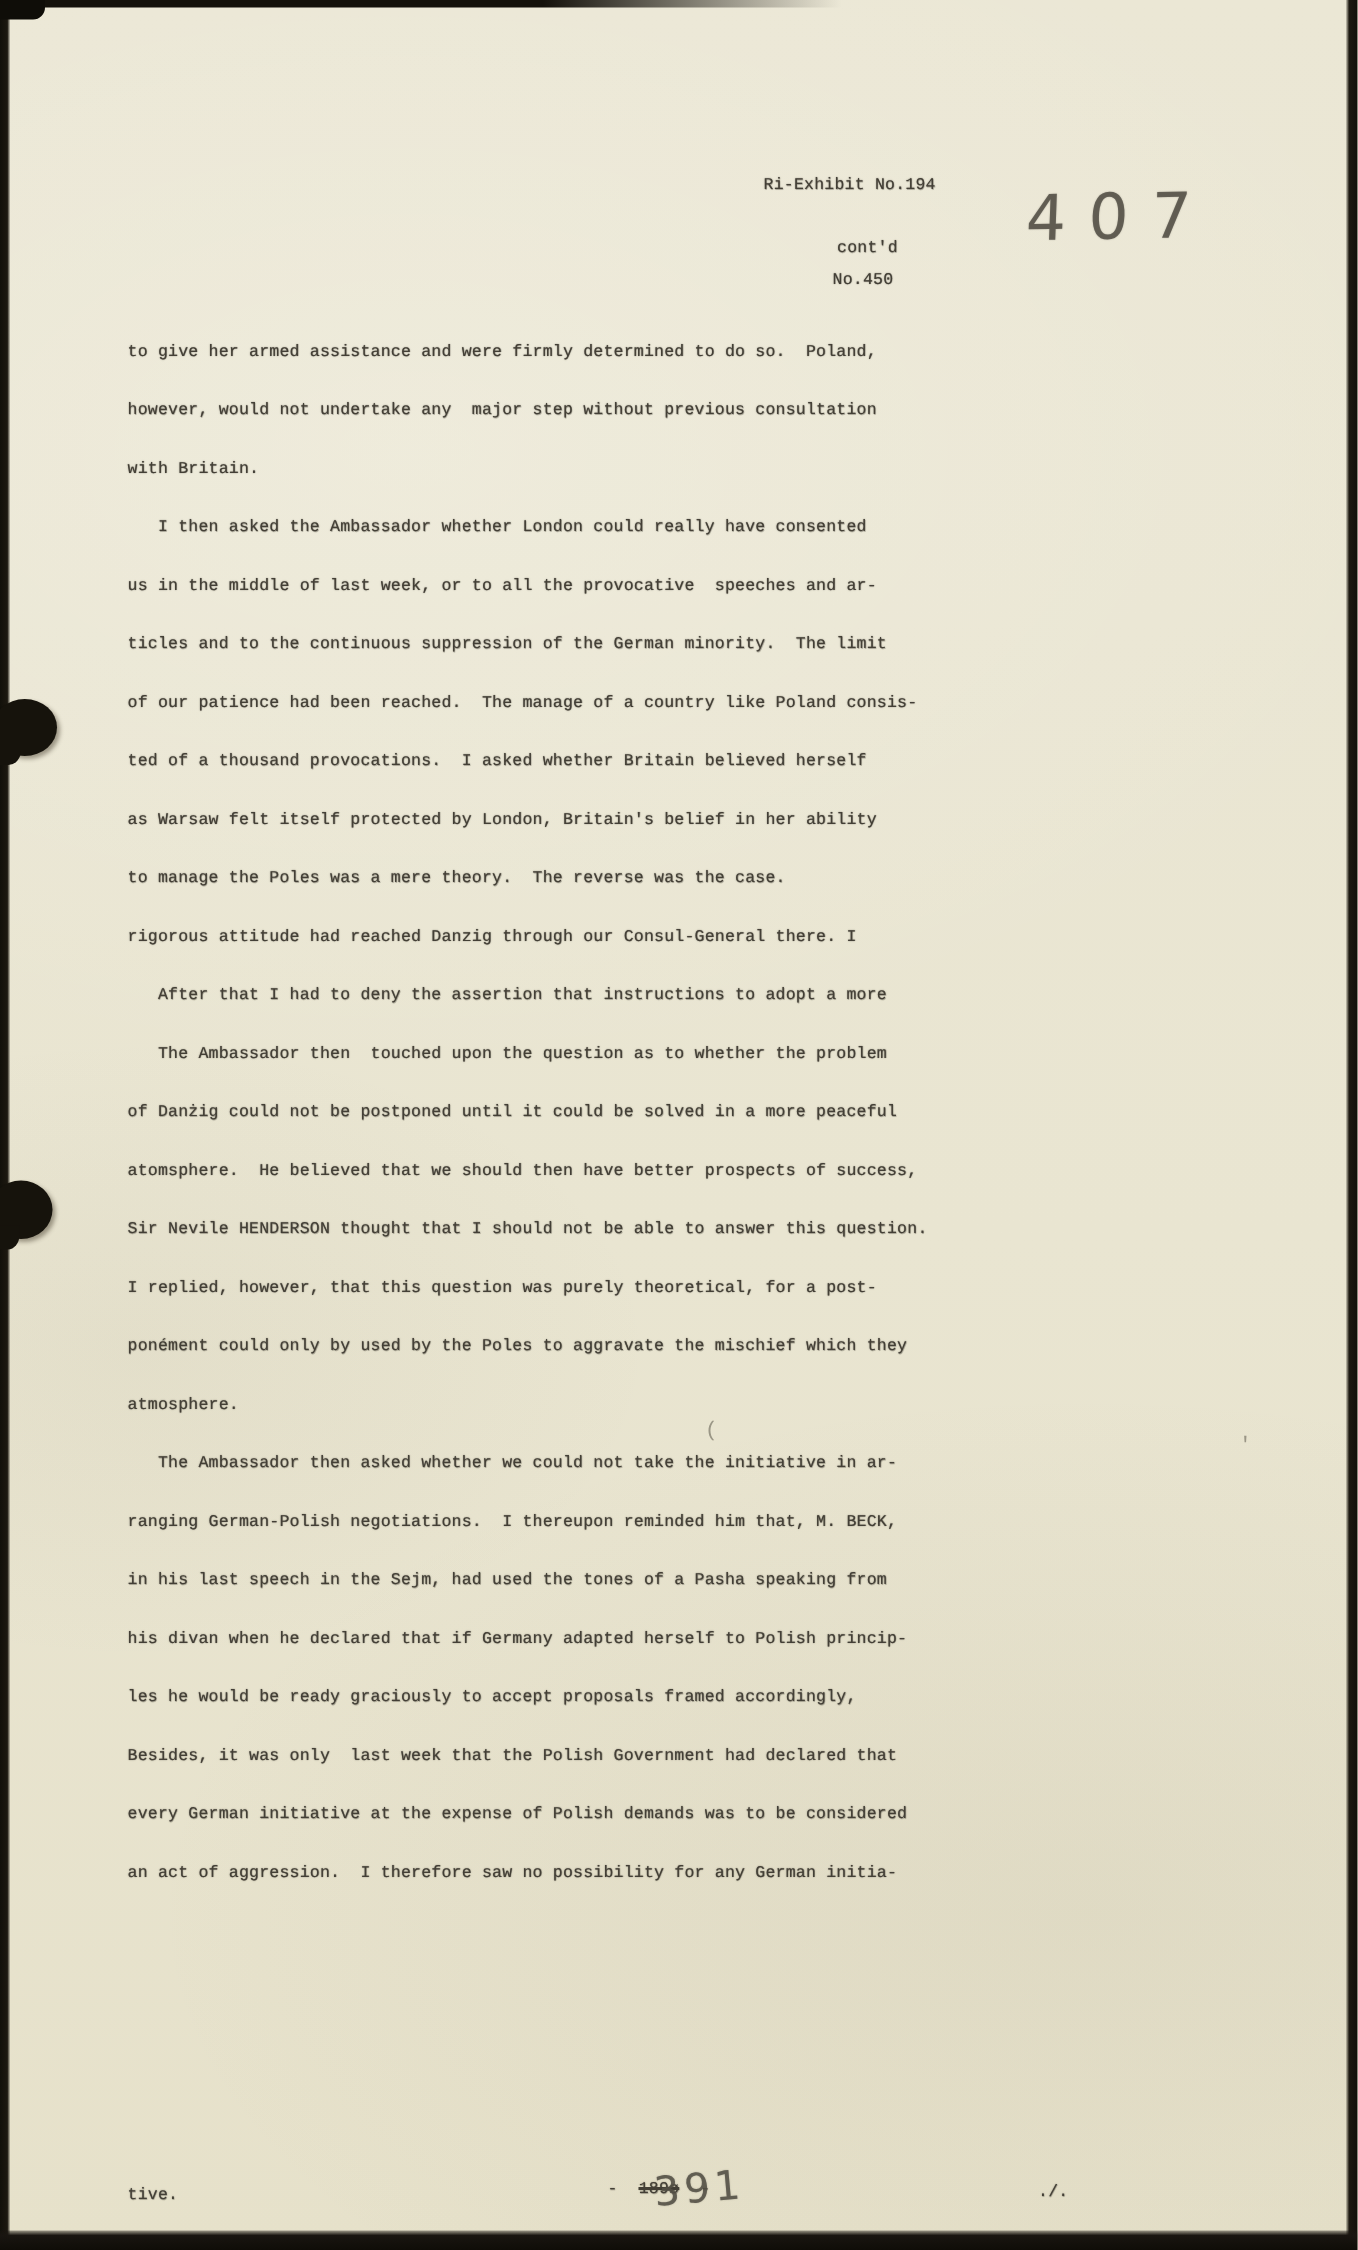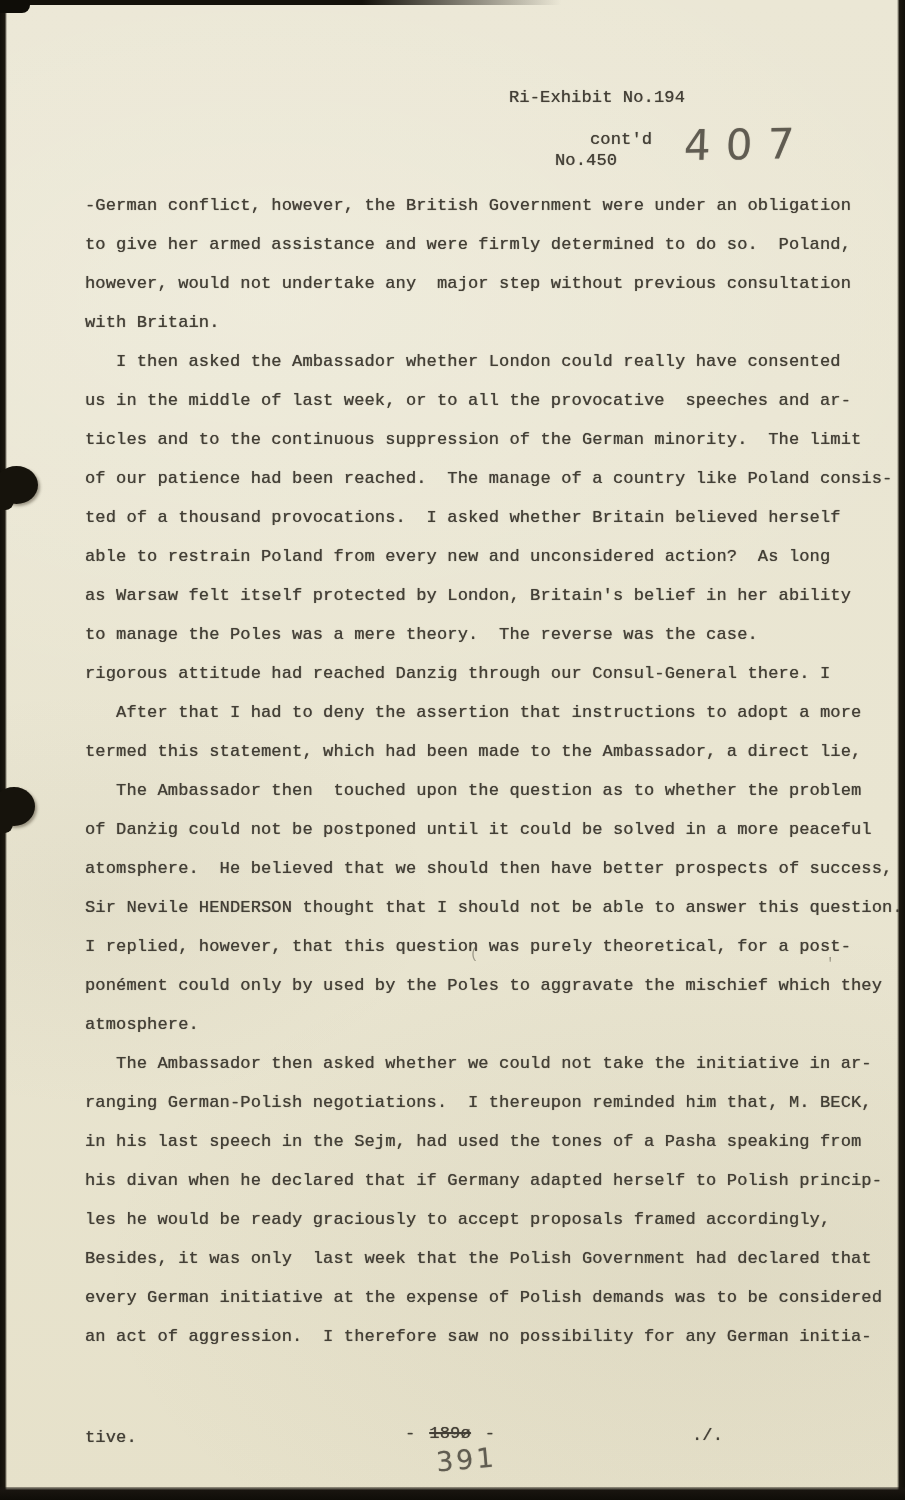--- a/index.html
+++ b/index.html
@@ -31,26 +31,27 @@
   
   .punch{position:absolute;background:#16130c;border-radius:50%;box-shadow:2px 2px 3px rgba(60,52,36,0.45);}
   .punch-1{left:-5px;top:466px;width:43px;height:38px;}
   .punch-2{left:-7px;top:787px;width:42px;height:39px;}
   .punch-tail{position:absolute;background:#16130c;}
   .tail-1{left:0;top:494px;width:14px;height:16px;border-radius:0 0 60% 0;}
   .tail-2{left:0;top:817px;width:13px;height:16px;border-radius:0 0 60% 0;}
   
   .typed{
     color:#433f36;
-    font-size:17px;letter-spacing:0.15px;
+    font-size:11px;letter-spacing:0.15px;
     text-shadow:0 0 0.9px rgba(67,63,54,0.75),0.4px 0.4px 0 rgba(67,63,54,0.28);
+    margin-top:30px;
   }
   .hdr{position:absolute;white-space:pre;}
   .hdr-exhibit{left:509px;top:88px;}
-  .hdr-contd{left:590px;top:130px;}
+  .hdr-contd{left:558px;top:130px;}
   .hdr-no{left:555px;top:151px;}
   .pencil{
     color:rgba(74,70,61,0.78);
     font-family:"DejaVu Sans",sans-serif;
     text-shadow:0 0 1px rgba(74,70,61,0.4);
   }
   .pencil-407{position:absolute;left:684px;top:120px;font-size:42px;letter-spacing:15px;transform:rotate(-1deg) skewX(-3deg);}
   .pencil-391{position:absolute;left:436px;top:1444px;font-size:27px;letter-spacing:3px;transform:rotate(-5deg);color:rgba(84,80,69,0.85);}
   .body-text{position:absolute;left:85px;top:186px;width:812px;}
   .tline{height:39px;line-height:39px;white-space:pre;}
@@ -79,39 +80,36 @@
   <div class="punch punch-2"></div>
   <div class="punch-tail tail-2"></div>
 
   <div class="typed hdr hdr-exhibit">Ri-Exhibit No.194</div>
   <div class="typed hdr hdr-contd">cont'd</div>
   <div class="typed hdr hdr-no">No.450</div>
   <div class="pencil pencil-407">407</div>
 
   <div class="body-text typed">
     <div class="para">
-        <div class="tline">-German conflict, however, the British Government were under an obligation</div>
         <div class="tline">to give her armed assistance and were firmly determined to do so.  Poland,</div>
         <div class="tline">however, would not undertake any  major step without previous consultation</div>
         <div class="tline">with Britain.</div>
       </div>
     <div class="para">
         <div class="tline">   I then asked the Ambassador whether London could really have consented</div>
         <div class="tline">us in the middle of last week, or to all the provocative  speeches and ar-</div>
         <div class="tline">ticles and to the continuous suppression of the German minority.  The limit</div>
         <div class="tline">of our patience had been reached.  The manage of a country like Poland consis-</div>
         <div class="tline">ted of a thousand provocations.  I asked whether Britain believed herself</div>
-        <div class="tline">able to restrain Poland from every new and unconsidered action?  As long</div>
         <div class="tline">as Warsaw felt itself protected by London, Britain's belief in her ability</div>
         <div class="tline">to manage the Poles was a mere theory.  The reverse was the case.</div>
       </div>
     <div class="para">
         <div class="tline">rigorous attitude had reached Danzig through our Consul-General there. I</div>
         <div class="tline">   After that I had to deny the assertion that instructions to adopt a more</div>
-        <div class="tline">termed this statement, which had been made to the Ambassador, a direct lie,</div>
       </div>
     <div class="para">
         <div class="tline">   The Ambassador then  touched upon the question as to whether the problem</div>
         <div class="tline">of Danżig could not be postponed until it could be solved in a more peaceful</div>
         <div class="tline">atomsphere.  He believed that we should then have better prospects of success,</div>
         <div class="tline">Sir Nevile HENDERSON thought that I should not be able to answer this question.</div>
         <div class="tline">I replied, however, that this question was purely theoretical, for a post-</div>
         <div class="tline">ponément could only by used by the Poles to aggravate the mischief which they</div>
         <div class="tline">atmosphere.</div>
       </div>

